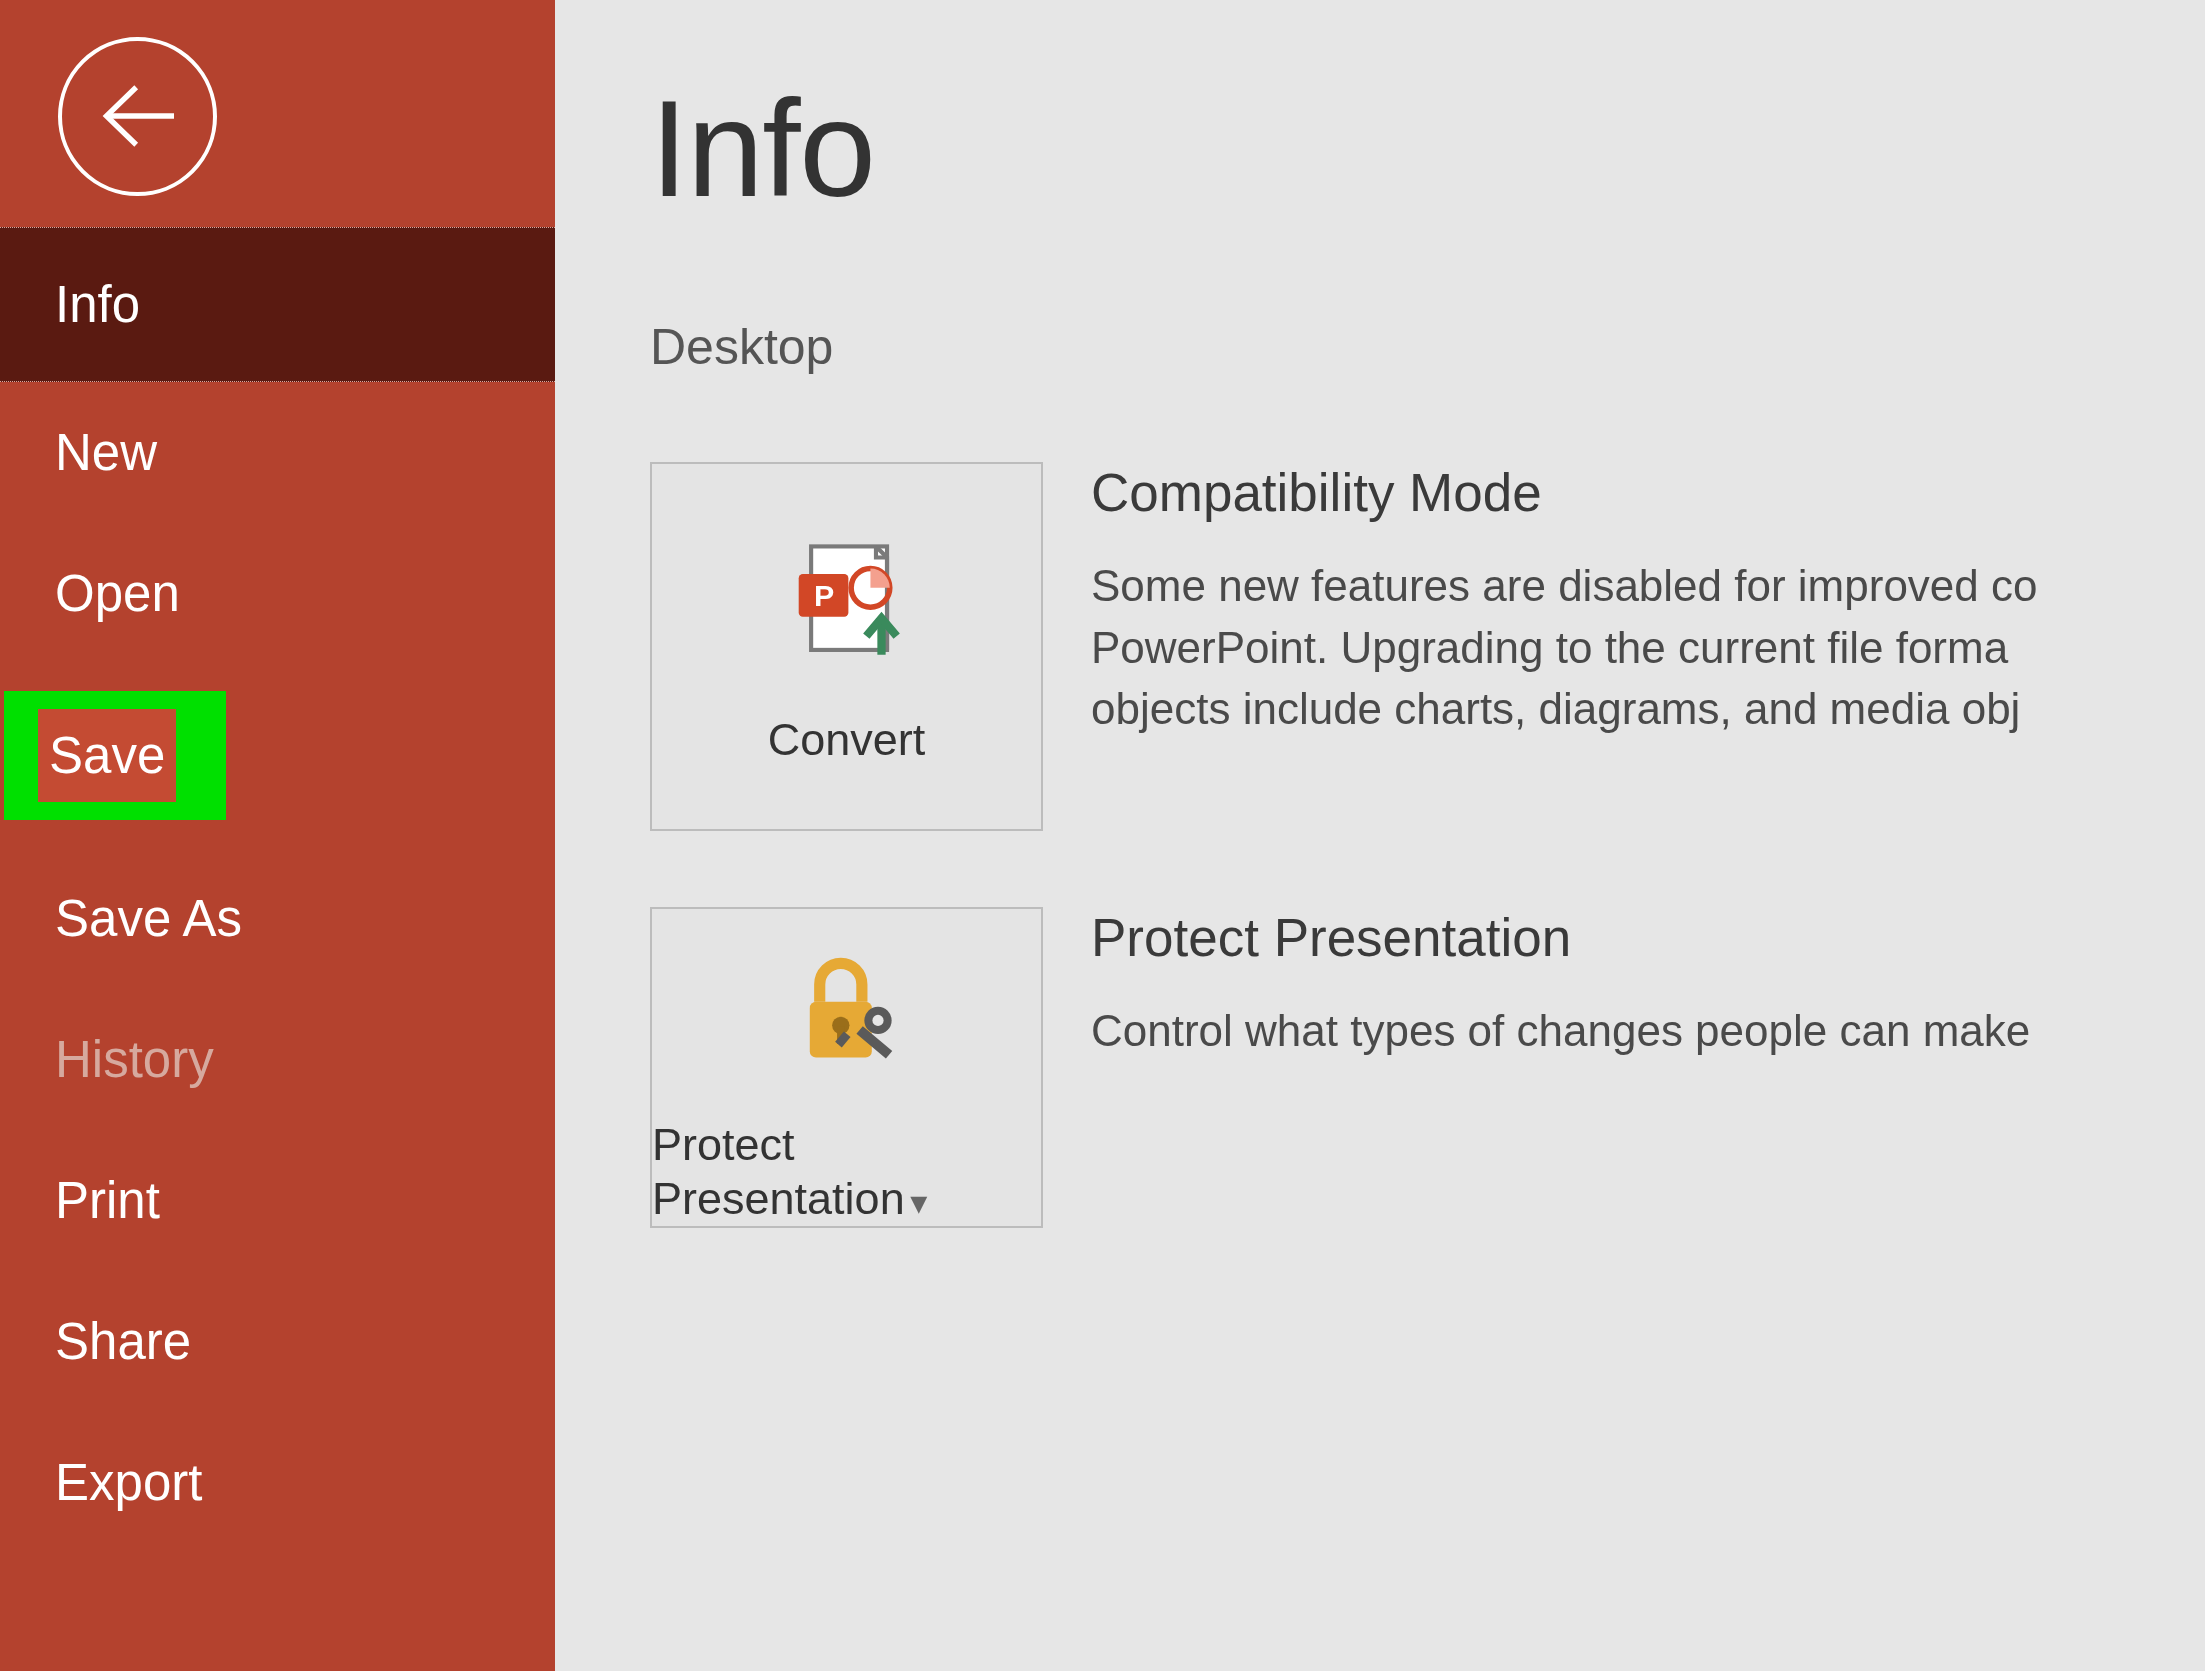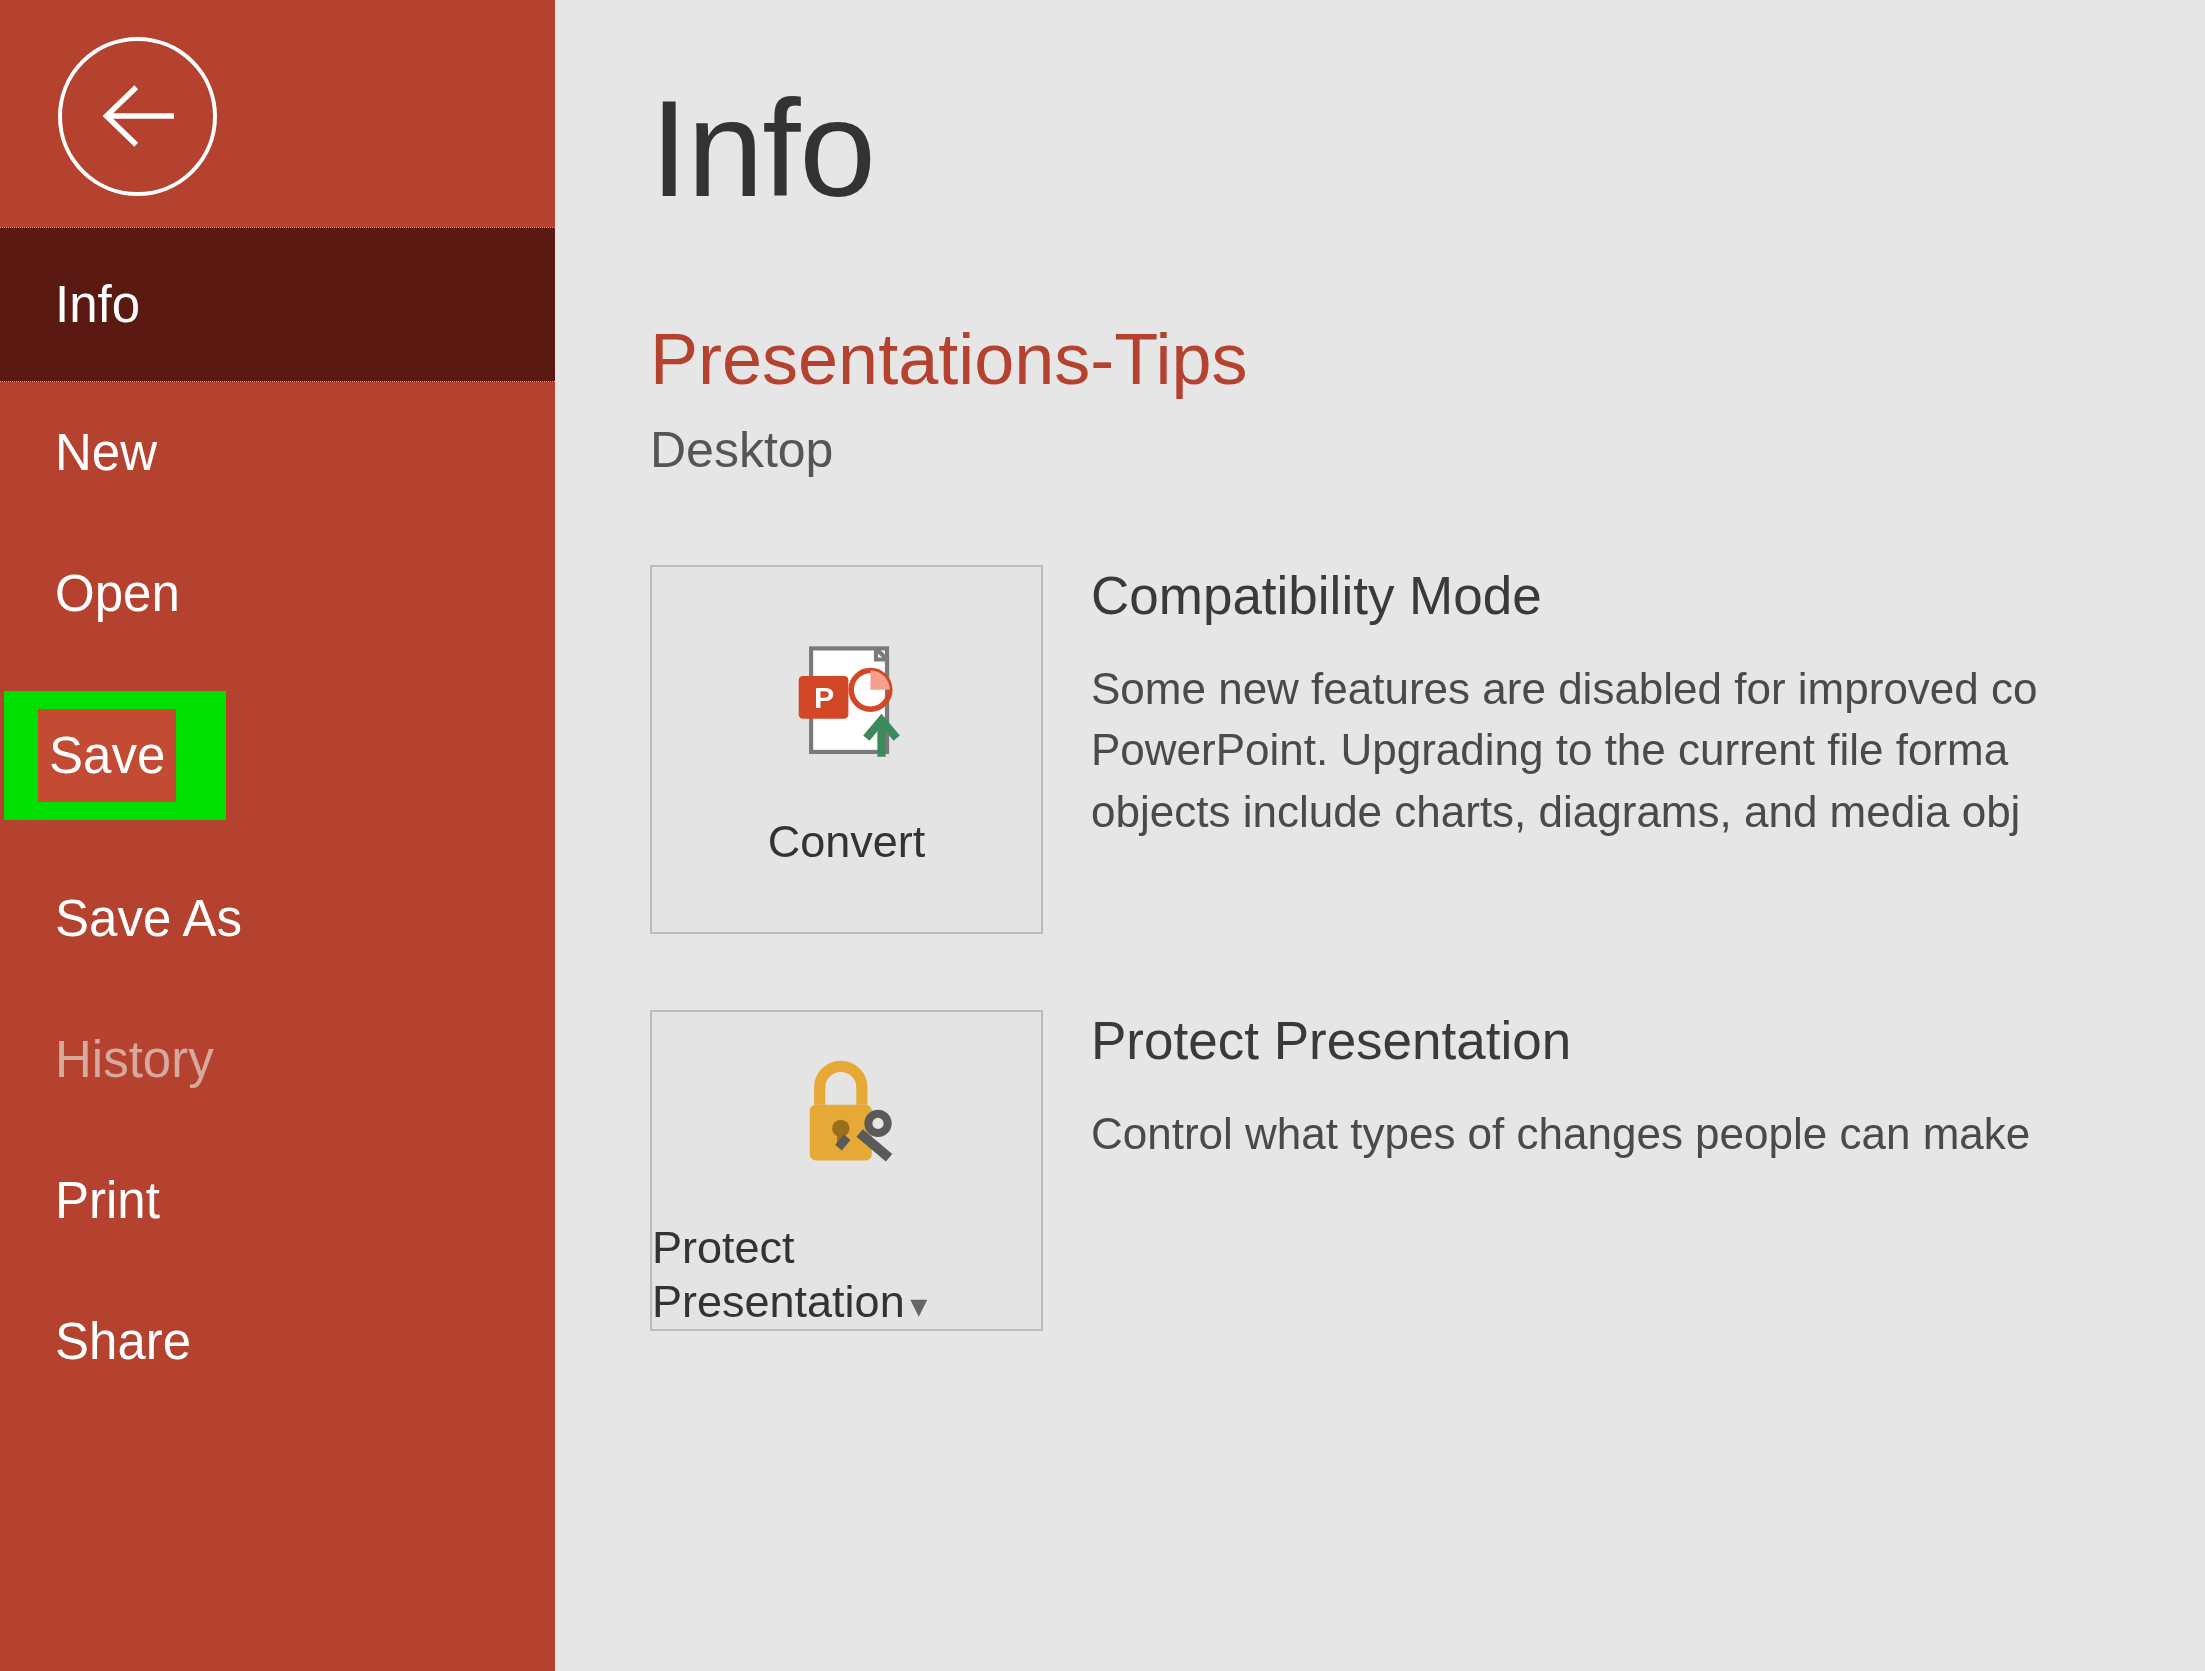--- a/index.html
+++ b/index.html
@@ -206,26 +206,28 @@
       </div>
       <div class="menu-item disabled">
         <span>History</span>
       </div>
       <div class="menu-item">
         <span>Print</span>
       </div>
       <div class="menu-item">
         <span>Share</span>
       </div>
+      <div class="menu-item">
+        <span>Export</span>
+      </div>
     </div>
   </div>
 
   <div class="content">
     <h1 class="page-title">Info</h1>
-    <div class="doc-title">Presentations-Tips</div>
     <div class="doc-location">Desktop</div>
 
     <div class="section">
       <div class="tile">
         <div class="tile-icon">
           <svg viewBox="0 0 200 200" width="138" height="138">
             <rect x="48" y="18" width="110" height="150" fill="#ffffff" stroke="#7a7a7a" stroke-width="6"></rect>
             <polyline points="142,18 158,34 158,168" fill="none" stroke="#7a7a7a" stroke-width="6"></polyline>
             <polyline points="142,18 142,34 158,34" fill="none" stroke="#7a7a7a" stroke-width="6"></polyline>
             <rect x="30" y="58" width="72" height="62" rx="6" fill="#d24726"></rect>

